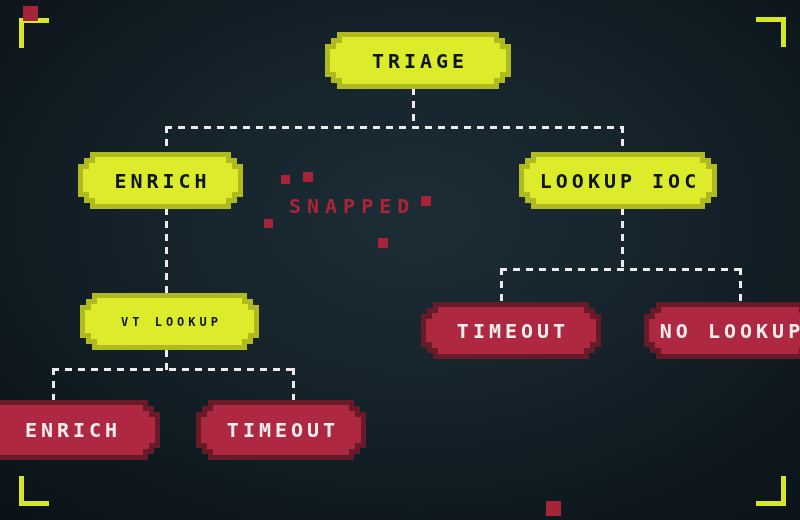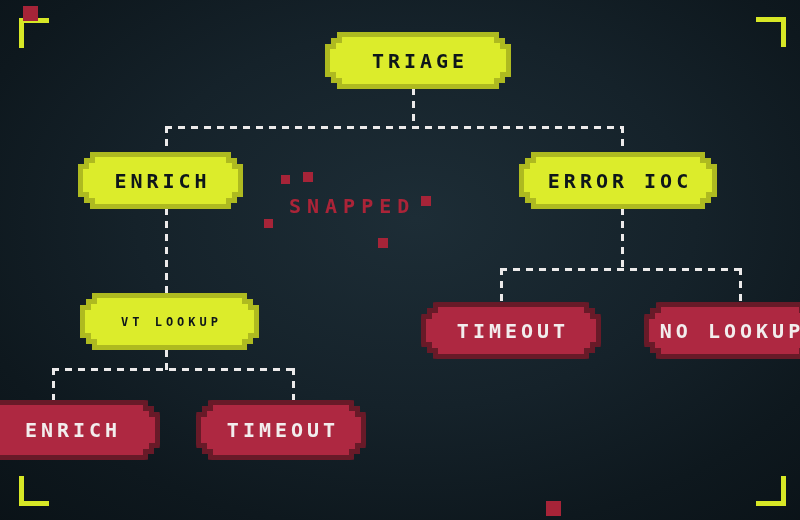--- a/index.html
+++ b/index.html
@@ -20,21 +20,21 @@
   .node{
     position:absolute;display:flex;align-items:center;justify-content:center;
     font-weight:bold;font-size:20px;letter-spacing:4px;white-space:nowrap;
   }
   .node::before{ 
     content:"";position:absolute;inset:5px;z-index:0;
     clip-path:inherit;background:var(--fill);
   }
   .node>span{position:relative;z-index:1;padding-left:4px;}
   .node.stage{background:#aeba20;--fill:#dcec2b;color:#0e161a;}
-  .node.fail{background:#681a28;--fill:#ae2841;color:#f2eded;border-radius:16px;}
+  .node.fail{background:#681a28;--fill:#ae2841;color:#f2eded;}
   
   .conn{position:absolute;}
   .conn.h{height:3px;background:repeating-linear-gradient(90deg,#eceaea 0 7px,transparent 7px 13px);}
   .conn.v{width:3px;background:repeating-linear-gradient(180deg,#eceaea 0 7px,transparent 7px 13px);}
   
   .corner{position:absolute;width:25px;height:25px;border:0 solid #d7e726;}
   .corner.tl{left:19px;top:18px;border-left-width:5px;border-top-width:5px;}
   .corner.tr{left:756px;top:17px;border-right-width:5px;border-top-width:5px;}
   .corner.bl{left:19px;top:476px;border-left-width:5px;border-bottom-width:5px;}
   .corner.br{left:756px;top:476px;border-right-width:5px;border-bottom-width:5px;}
@@ -70,21 +70,21 @@
   <div class="conn v" style="left:500px;top:268px;height:36px;"></div>
   <div class="conn v" style="left:739px;top:268px;height:36px;"></div>
 
   <div class="node stage pxclip" style="left:325px;top:32px;width:186px;height:57px;">
     <span>TRIAGE</span>
   </div>
   <div class="node stage pxclip" style="left:78px;top:152px;width:165px;height:57px;">
     <span>ENRICH</span>
   </div>
   <div class="node stage pxclip" style="left:519px;top:152px;width:198px;height:57px;">
-    <span>ERROR IOC</span>
+    <span>LOOKUP IOC</span>
   </div>
   <div class="node stage pxclip" style="left:80px;top:293px;width:179px;height:57px;font-size:12px;">
     <span>VT LOOKUP</span>
   </div>
 
   <div class="node fail pxclip" style="left:-18px;top:400px;width:178px;height:60px;">
     <span>ENRICH</span>
   </div>
   <div class="node fail pxclip" style="left:196px;top:400px;width:170px;height:60px;">
     <span>TIMEOUT</span>

